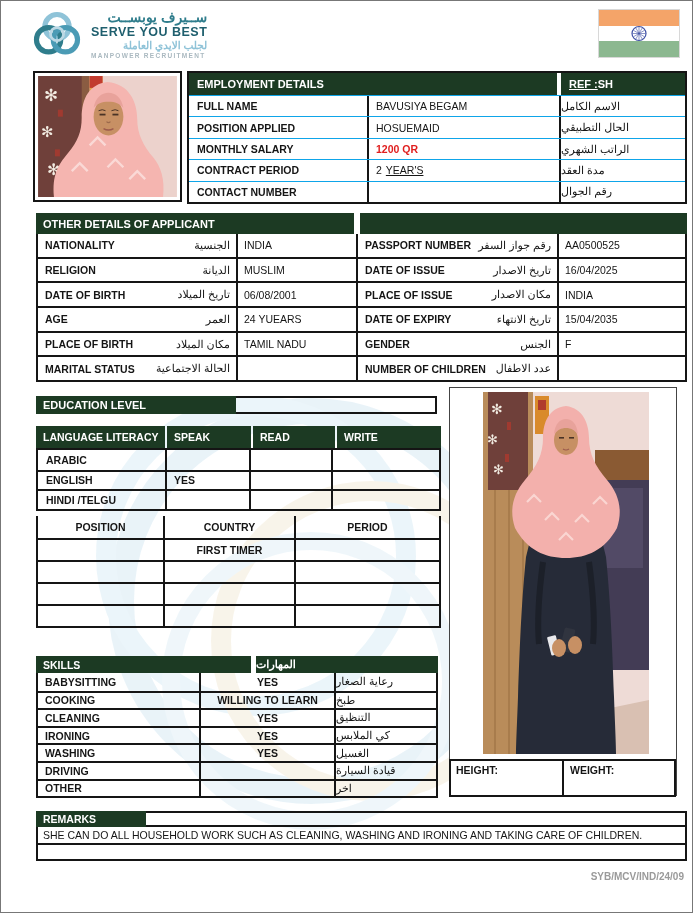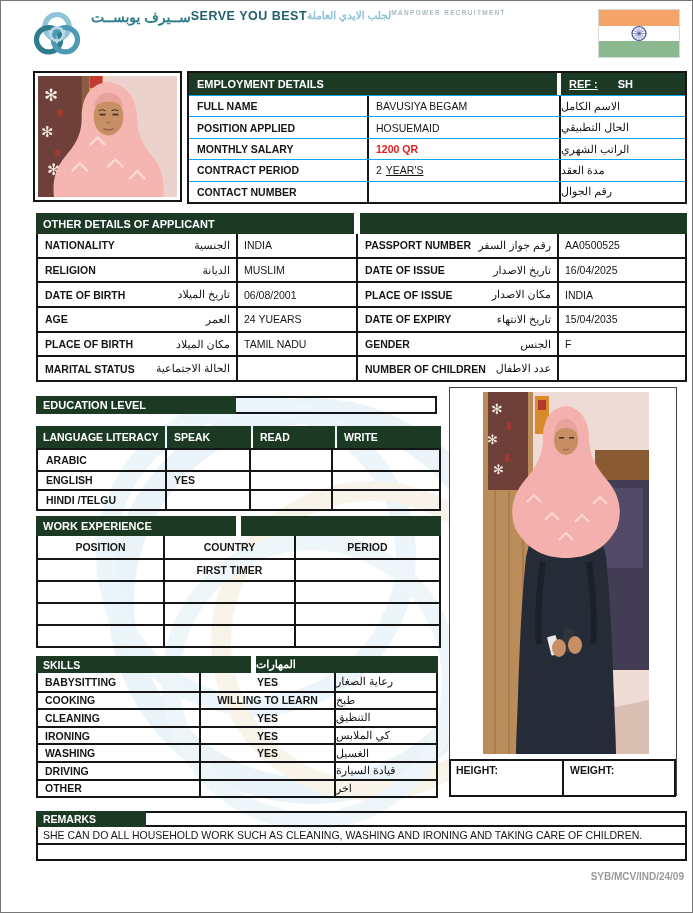--- a/index.html
+++ b/index.html
@@ -10,36 +10,36 @@
     border:1px solid #777; overflow:hidden;
   }
   .abs { position:absolute; }
   .green { background:#1c3a23; color:#fff; }
   .bold { font-weight:bold; }
   .wm { position:absolute; left:40px; top:350px; z-index:0; opacity:0.55; }
   .z { position:absolute; z-index:1; }
 
   
   .logo { left:28px; top:6px; display:flex; align-items:flex-start; gap:6px; }
-  .logo-text { display:flex; flex-direction:row; line-height:1.15; padding-top:2px; }
+  .logo-text { display:flex; flex-direction:column; line-height:1.15; padding-top:2px; }
   .logo-ar   { color:#2f7d8c; font-weight:bold; font-size:14px; }
   .logo-en   { color:#1f5f6e; font-weight:bold; font-size:12.5px; letter-spacing:0.5px; }
   .logo-ar2  { color:#8fc3d8; font-size:10.5px; font-weight:bold; }
   .logo-en2  { color:#aab9c0; font-size:6.5px; letter-spacing:1.3px; font-weight:bold; }
   .flagbox { left:598px; top:9px; width:80px; height:47px; box-shadow:0 0 0 1px #d8d8d8; }
   .ar { direction:rtl; font-size:11px; }
   .underlined { text-decoration:underline; }
 
   
   .emp { left:186px; top:70px; width:500px; height:133px; display:flex; flex-direction:column;
          border:2px solid #151515; background:transparent; font-size:10.5px; }
   .emp-head { height:22px; display:flex; align-items:stretch; }
   .emp-head .h1 { width:368px; display:flex; align-items:center; padding-left:8px; font-weight:bold; font-size:11px; }
   .emp-head .gap { width:4px; background:#fff; }
-  .emp-head .h2 { flex:1; display:flex; align-items:center; padding-left:8px; font-weight:bold; font-size:11px; gap:20px; }
+  .emp-head .h2 { flex:1; display:flex; align-items:center; padding-left:8px; font-weight:bold; font-size:11px; gap:0; }
   .emp-row { flex:1; display:flex; border-top:1px solid #0ea5e9; }
   .emp-row .lab { width:178px; display:flex; align-items:center; padding-left:8px; font-weight:bold; }
   .emp-row .val { width:194px; border-left:2px solid #151515; border-right:2px solid #151515;
                   display:flex; align-items:center; padding-left:7px; gap:4px; }
   .emp-row .ara { flex:1; display:flex; align-items:center; justify-content:flex-end; padding-right:8px; }
   .red { color:#e01e1e; font-weight:bold; }
 
   
   .shotbox { left:32px; top:70px; width:149px; height:131px; border:2px solid #151515; background:#fff; padding:3px; }
 
@@ -347,25 +347,20 @@
       <div class="lang-row">
         <div class="lc1">HINDI /TELGU</div>
         <div class="lc2"></div>
         <div class="lc3"></div>
         <div class="lc4"></div>
       </div>
     </div>
   </div>
 
   <div class="abs work z">
-    <div class="work-bar">
-      <div class="g1 green">WORK EXPERIENCE</div>
-      <div class="gap"></div>
-      <div class="g2 green"></div>
-    </div>
     <div class="work-body">
       <div class="work-row hdr">
         <div class="wc1">POSITION</div>
         <div class="wc2">COUNTRY</div>
         <div class="wc3 bold" style="display:flex;align-items:center;justify-content:center;">PERIOD</div>
       </div>
       <div class="work-row">
         <div class="wc1"></div>
         <div class="wc2 bold">FIRST TIMER</div>
         <div class="wc3"></div>

